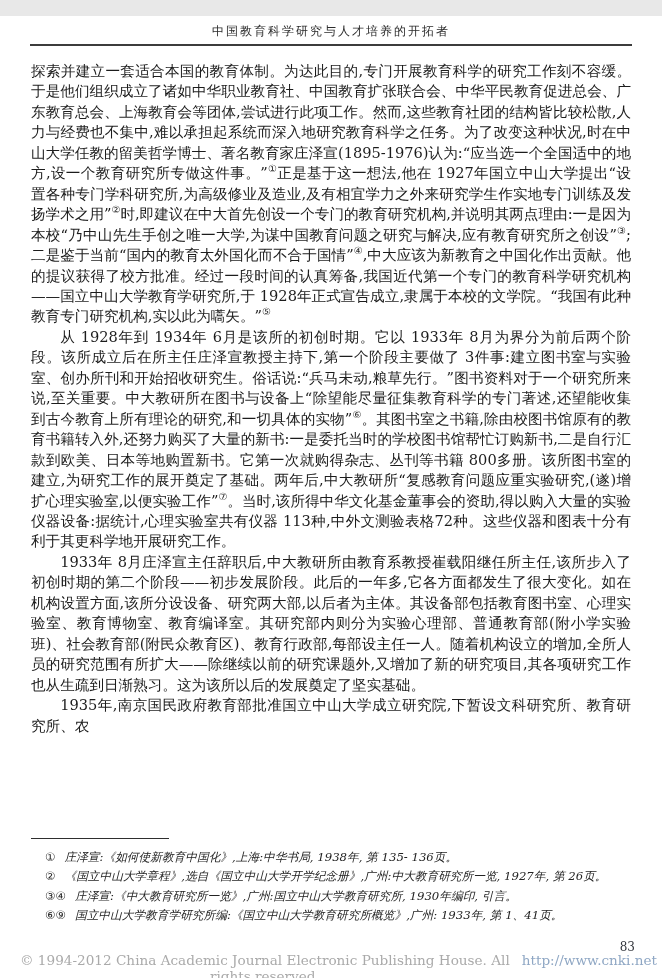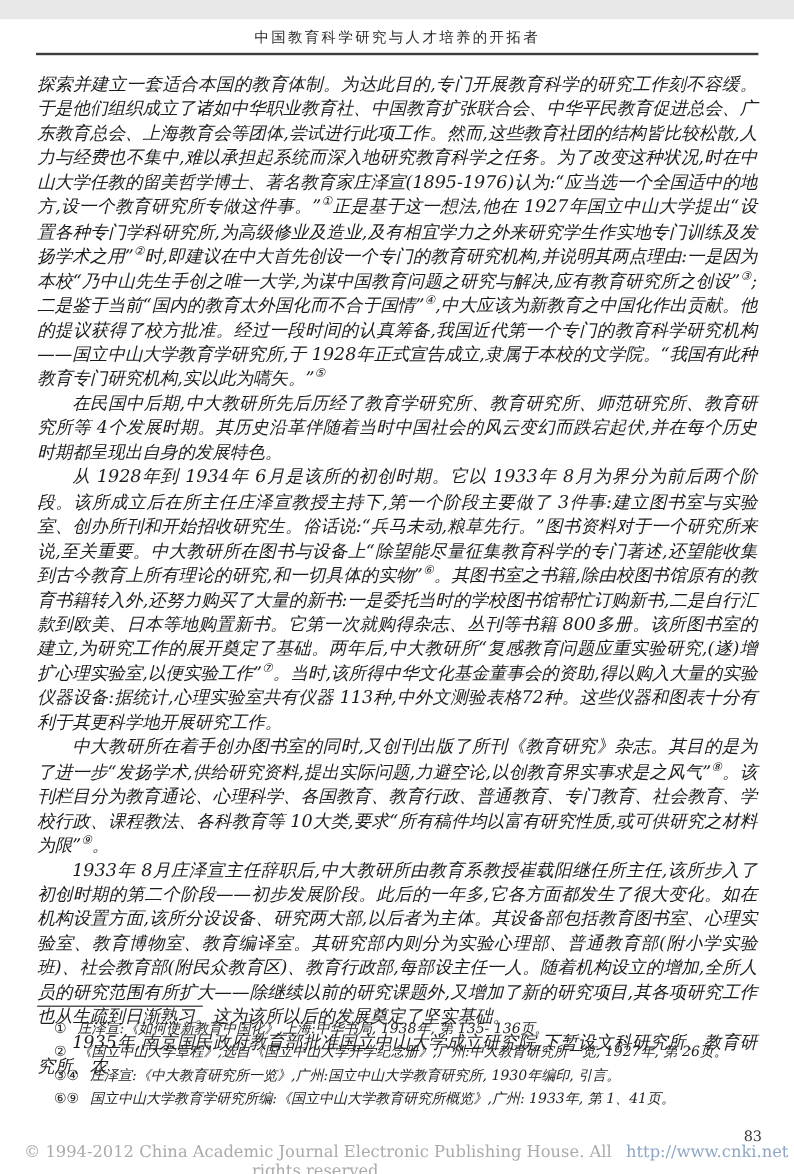--- a/index.html
+++ b/index.html
@@ -21,21 +21,21 @@
   .header-rule {
     position:absolute; top:28px; left:30px; right:30px;
     height:2px; background:#3c3c3c;
   }
   .article-body {
     position:absolute; top:45px; left:31px; width:600px;
     font-size:14.6px; line-height:20.45px;
     text-align:justify; text-justify:inter-ideograph;
     color:#1c1c1c;
   }
-  .para { margin:0; text-indent:2em;font-style:italic; }
+  .para { margin:0; text-indent:2em; }
   .para.no-indent { text-indent:0; }
   .para sup.fn-ref {
     font-size:0.68em; line-height:0;
     vertical-align:super;
   }
   .footnote-sep {
     position:absolute; top:822px; left:31px;
     width:138px; height:0;
     border-top:1.6px solid #2e2e2e;
   }
@@ -64,23 +64,21 @@
 </head>
 <body>
 
 <div class="page">
 
   <div class="header-title">中国教育科学研究与人才培养的开拓者</div>
   <div class="header-rule"></div>
 
   <div class="article-body">
     <p class="para no-indent body-para">探索并建立一套适合本国的教育体制。为达此目的,专门开展教育科学的研究工作刻不容缓。于是他们组织成立了诸如中华职业教育社、中国教育扩张联合会、中华平民教育促进总会、广东教育总会、上海教育会等团体,尝试进行此项工作。然而,这些教育社团的结构皆比较松散,人力与经费也不集中,难以承担起系统而深入地研究教育科学之任务。为了改变这种状况,时在中山大学任教的留美哲学博士、著名教育家庄泽宣(1895-1976)认为:“应当选一个全国适中的地方,设一个教育研究所专做这件事。”<sup class="fn-ref">①</sup>正是基于这一想法,他在 1927年国立中山大学提出“设置各种专门学科研究所,为高级修业及造业,及有相宜学力之外来研究学生作实地专门训练及发扬学术之用”<sup class="fn-ref">②</sup>时,即建议在中大首先创设一个专门的教育研究机构,并说明其两点理由:一是因为本校“乃中山先生手创之唯一大学,为谋中国教育问题之研究与解决,应有教育研究所之创设”<sup class="fn-ref">③</sup>;二是鉴于当前“国内的教育太外国化而不合于国情”<sup class="fn-ref">④</sup>,中大应该为新教育之中国化作出贡献。他的提议获得了校方批准。经过一段时间的认真筹备,我国近代第一个专门的教育科学研究机构——国立中山大学教育学研究所,于 1928年正式宣告成立,隶属于本校的文学院。“我国有此种教育专门研究机构,实以此为嚆矢。”<sup class="fn-ref">⑤</sup></p>
-    <p class="para body-para">在民国中后期,中大教研所先后历经了教育学研究所、教育研究所、师范研究所、教育研究所等 4个发展时期。其历史沿革伴随着当时中国社会的风云变幻而跌宕起伏,并在每个历史时期都呈现出自身的发展特色。</p>
     <p class="para body-para">从 1928年到 1934年 6月是该所的初创时期。它以 1933年 8月为界分为前后两个阶段。该所成立后在所主任庄泽宣教授主持下,第一个阶段主要做了 3件事:建立图书室与实验室、创办所刊和开始招收研究生。俗话说:“兵马未动,粮草先行。”图书资料对于一个研究所来说,至关重要。中大教研所在图书与设备上“除望能尽量征集教育科学的专门著述,还望能收集到古今教育上所有理论的研究,和一切具体的实物”<sup class="fn-ref">⑥</sup>。其图书室之书籍,除由校图书馆原有的教育书籍转入外,还努力购买了大量的新书:一是委托当时的学校图书馆帮忙订购新书,二是自行汇款到欧美、日本等地购置新书。它第一次就购得杂志、丛刊等书籍 800多册。该所图书室的建立,为研究工作的展开奠定了基础。两年后,中大教研所“复感教育问题应重实验研究,(遂)增扩心理实验室,以便实验工作”<sup class="fn-ref">⑦</sup>。当时,该所得中华文化基金董事会的资助,得以购入大量的实验仪器设备:据统计,心理实验室共有仪器 113种,中外文测验表格72种。这些仪器和图表十分有利于其更科学地开展研究工作。</p>
-    <p class="para body-para">中大教研所在着手创办图书室的同时,又创刊出版了所刊《教育研究》杂志。其目的是为了进一步“发扬学术,供给研究资料,提出实际问题,力避空论,以创教育界实事求是之风气”<sup class="fn-ref">⑧</sup>。该刊栏目分为教育通论、心理科学、各国教育、教育行政、普通教育、专门教育、社会教育、学校行政、课程教法、各科教育等 10大类,要求“所有稿件均以富有研究性质,或可供研究之材料为限”<sup class="fn-ref">⑨</sup>。</p>
     <p class="para body-para">1933年 8月庄泽宣主任辞职后,中大教研所由教育系教授崔载阳继任所主任,该所步入了初创时期的第二个阶段——初步发展阶段。此后的一年多,它各方面都发生了很大变化。如在机构设置方面,该所分设设备、研究两大部,以后者为主体。其设备部包括教育图书室、心理实验室、教育博物室、教育编译室。其研究部内则分为实验心理部、普通教育部(附小学实验班)、社会教育部(附民众教育区)、教育行政部,每部设主任一人。随着机构设立的增加,全所人员的研究范围有所扩大——除继续以前的研究课题外,又增加了新的研究项目,其各项研究工作也从生疏到日渐熟习。这为该所以后的发展奠定了坚实基础。</p>
     <p class="para body-para">1935年,南京国民政府教育部批准国立中山大学成立研究院,下暂设文科研究所、教育研究所、农</p>
   </div>
 
   <div class="footnote-sep"></div>
 
   <div class="footnotes">
     <div class="footnote">
       <span class="fn-marker">①</span><span class="fn-text">庄泽宣:《如何使新教育中国化》,上海:中华书局, 1938年, 第 135- 136页。</span>
     </div>

